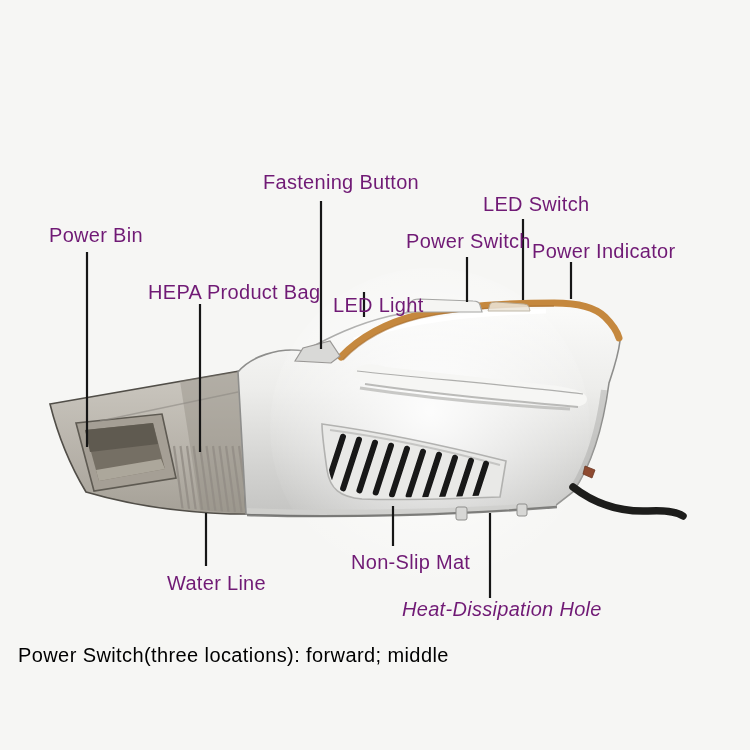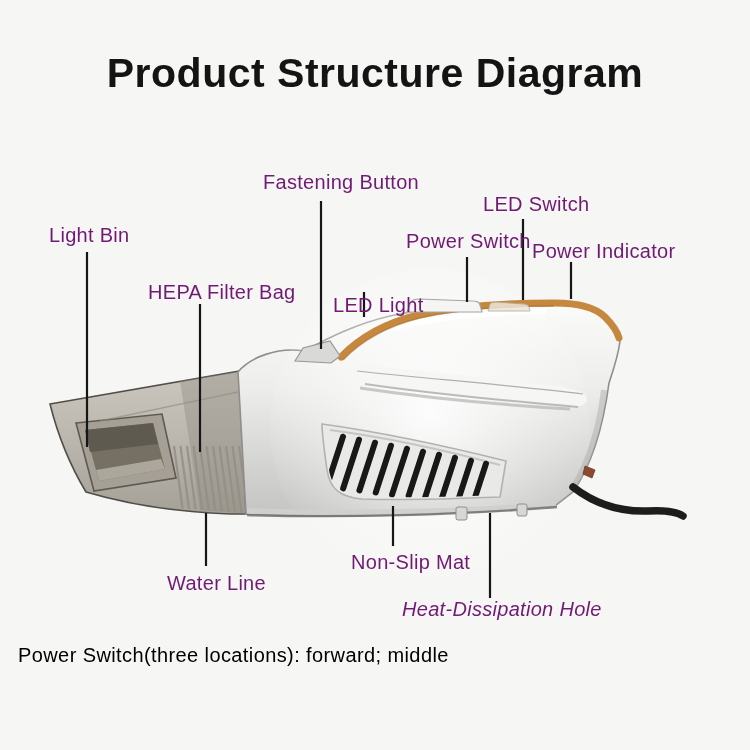--- a/index.html
+++ b/index.html
@@ -21,21 +21,20 @@
   .footnote{
     position:absolute;left:18px;top:644px;white-space:nowrap;
     font-size:20px;color:#000000;letter-spacing:0.4px;
   }
 </style>
 </head>
 <body>
 
 <div class="stage">
 
-  <h1 class="title">Product Structure Diagram</h1>
 
   <svg class="device-svg" width="750" height="750" viewBox="0 0 750 750">
     <defs>
       <linearGradient id="bodyGrad" x1="0" y1="0" x2="0" y2="1">
         <stop offset="0%" stop-color="#fbfbfa"></stop>
         <stop offset="40%" stop-color="#ededeb"></stop>
         <stop offset="78%" stop-color="#d2d2d0"></stop>
         <stop offset="100%" stop-color="#c4c4c2"></stop>
       </linearGradient>
       <linearGradient id="nozzleGrad" x1="0" y1="0" x2="0" y2="1">
@@ -147,22 +146,22 @@
       <line x1="364" y1="292" x2="364" y2="317"></line>
       <line x1="467" y1="257" x2="467" y2="302"></line>
       <line x1="523" y1="219" x2="523" y2="300"></line>
       <line x1="571" y1="262" x2="571" y2="299"></line>
       <line x1="206" y1="513" x2="206" y2="566"></line>
       <line x1="393" y1="506" x2="393" y2="546"></line>
       <line x1="490" y1="513" x2="490" y2="598"></line>
     </g>
   </svg>
 
-  <div class="part-label" style="left:49px;top:224px;">Light Bin</div>
-  <div class="part-label" style="left:148px;top:281px;">HEPA Filter Bag</div>
+  <div class="part-label" style="left:49px;top:224px;">Power Bin</div>
+  <div class="part-label" style="left:148px;top:281px;">HEPA Product Bag</div>
   <div class="part-label" style="left:263px;top:171px;">Fastening Button</div>
   <div class="part-label" style="left:333px;top:266px;margin-top:28px;">LED Light</div>
   <div class="part-label" style="left:406px;top:230px;">Power Switch</div>
   <div class="part-label" style="left:483px;top:193px;">LED Switch</div>
   <div class="part-label" style="left:532px;top:240px;">Power Indicator</div>
   <div class="part-label" style="left:167px;top:572px;text-align:center;">Water Line</div>
   <div class="part-label" style="left:351px;top:551px;">Non-Slip Mat</div>
   <div class="part-label" style="left:402px;top:598px;font-style:italic;">Heat-Dissipation Hole</div>
 
   <div class="footnote">Power Switch(three locations): forward; middle</div>

